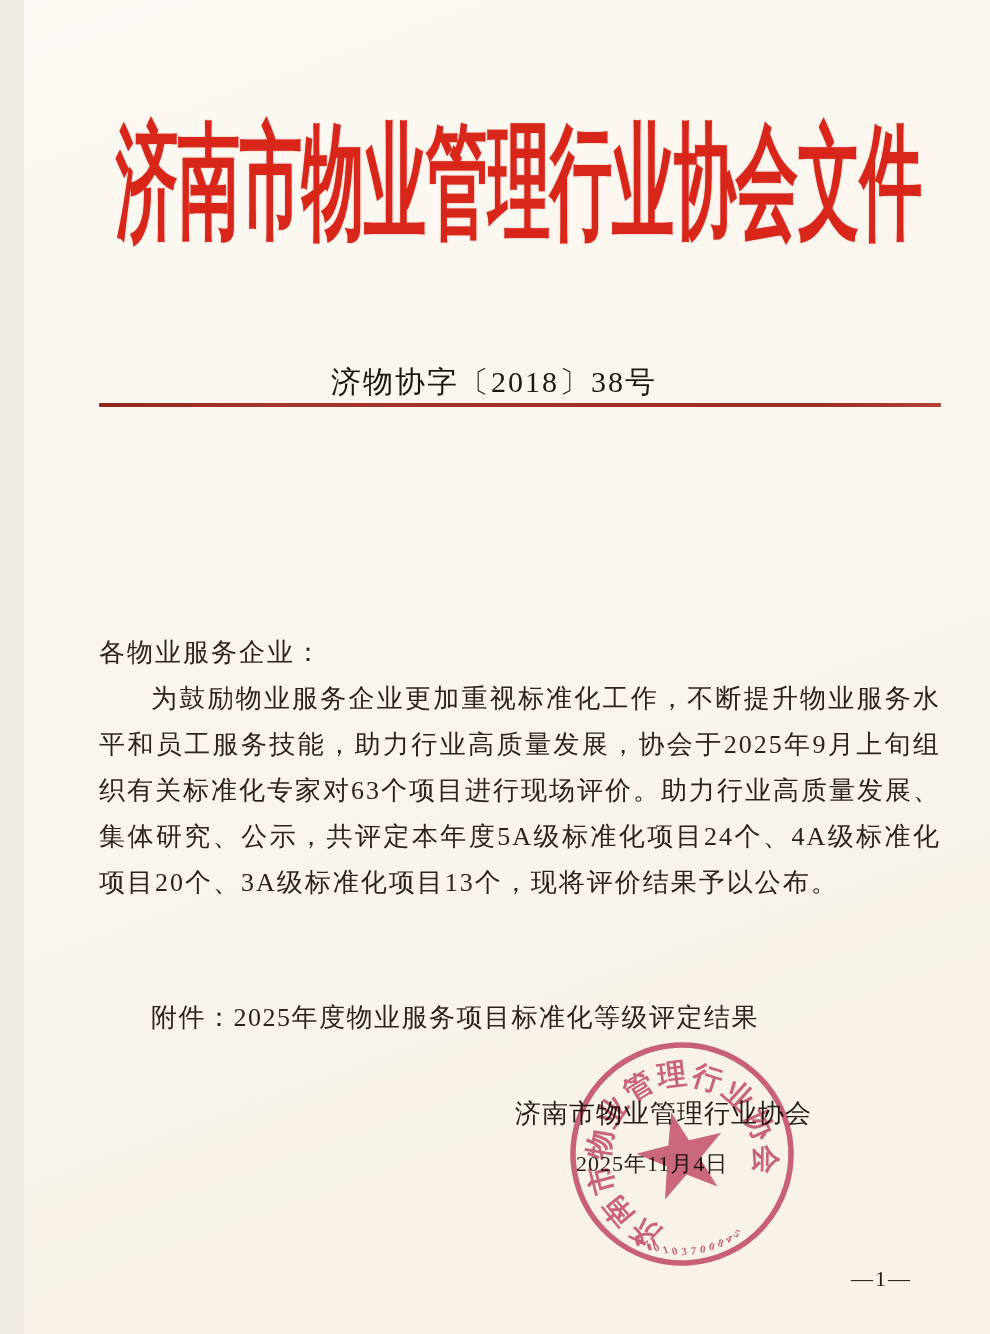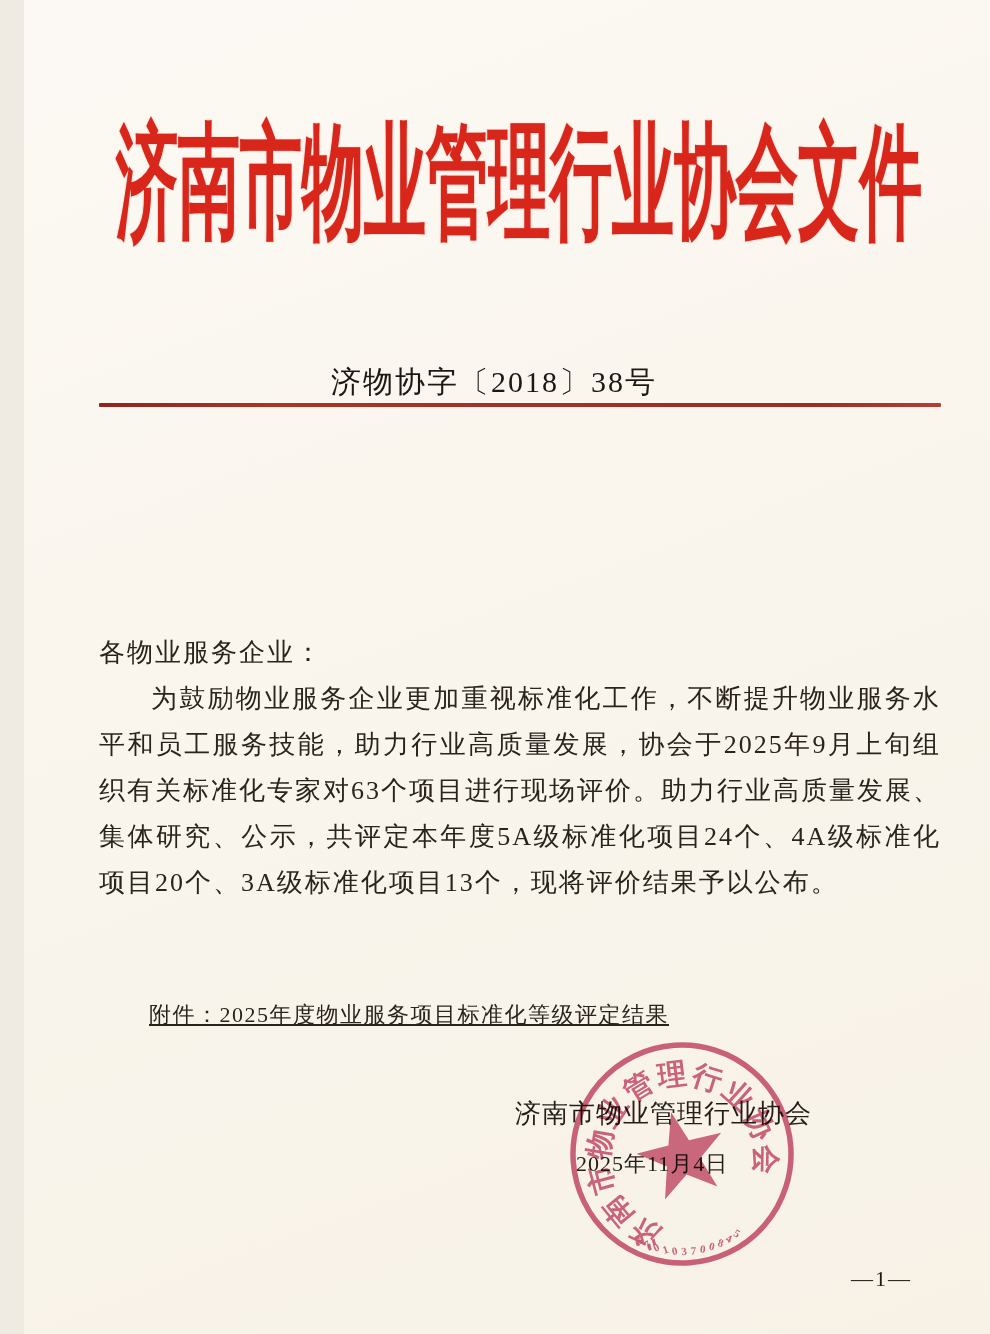--- a/index.html
+++ b/index.html
@@ -35,22 +35,22 @@
     position:absolute;top:458px;left:0;width:100%;
     text-align:center;font-weight:bold;color:#14100c;
     font-size:42px;line-height:58px;letter-spacing:1px;
   }
   .body-block{
     position:absolute;top:630px;left:75px;width:842px;
     font-size:26px;line-height:46px;letter-spacing:2px;color:#2b241e;
   }
   .body-block p{margin:0;text-indent:2em;text-align:justify;}
   .attachment{
-    position:absolute;top:1000px;left:81px;width:842px;
-    font-size:22px;letter-spacing:1.5px;color:#2b241e;text-indent:2em;text-decoration:underline;
+    position:absolute;top:1000px;left:75px;width:842px;
+    font-size:26px;letter-spacing:1.5px;color:#2b241e;text-indent:2em;
   }
   .signature-org{
     position:absolute;top:1096px;left:491px;
     font-size:26px;letter-spacing:1px;white-space:nowrap;color:#241e18;
   }
   .signature-date{
     position:absolute;top:1149px;left:552px;
     font-size:22px;letter-spacing:1px;white-space:nowrap;color:#241e18;
   }
   .stamp{

